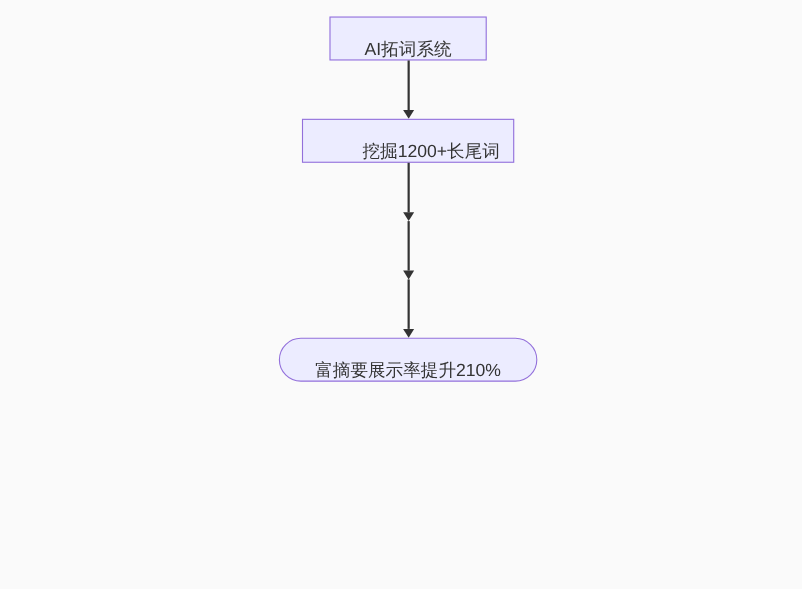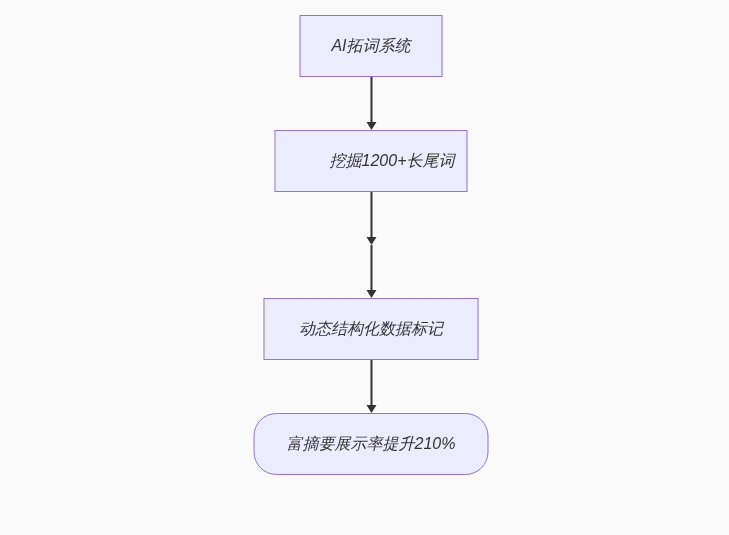--- a/index.html
+++ b/index.html
@@ -22,32 +22,31 @@
     position: absolute;
     top: 15px;
     left: 371px;
     transform: translateX(-50%);
     display: flex;
     flex-direction: column;
     align-items: center;
   }
   .node {
     box-sizing: border-box;
-    height: 62px;
+    height: 40px;
     display: flex;
-    align-items: center;
+    align-items: flex-end;
     justify-content: center;
     background: var(--node-fill, #ECECFF);
     border: 1px solid var(--node-border, #9370DB);
     color: var(--text, #333333);
     font-size: 16px;
     line-height: 1;
     white-space: nowrap;
     border-radius: 0;
-    font-style: italic;
   }
   .node-1 { width: 143px; }
   .node-2 { width: 193px; padding-left: 42px; }
   .node-3 { width: 222px; }
   .node-4 { width: 215px; }
   .node-5 { width: 235px; border-radius: 23px; }
   .arrow {
     display: flex;
     flex-direction: column;
     align-items: center;
@@ -89,23 +88,20 @@
       <div class="arrow-line"></div>
       <div class="arrow-head"></div>
     </div>
 
 
     <div class="arrow">
       <div class="arrow-line"></div>
       <div class="arrow-head"></div>
     </div>
 
-    <div class="node node-4">
-      <span>动态结构化数据标记</span>
-    </div>
 
     <div class="arrow">
       <div class="arrow-line"></div>
       <div class="arrow-head"></div>
     </div>
 
     <div class="node node-5">
       <span>富摘要展示率提升210%</span>
     </div>
 

